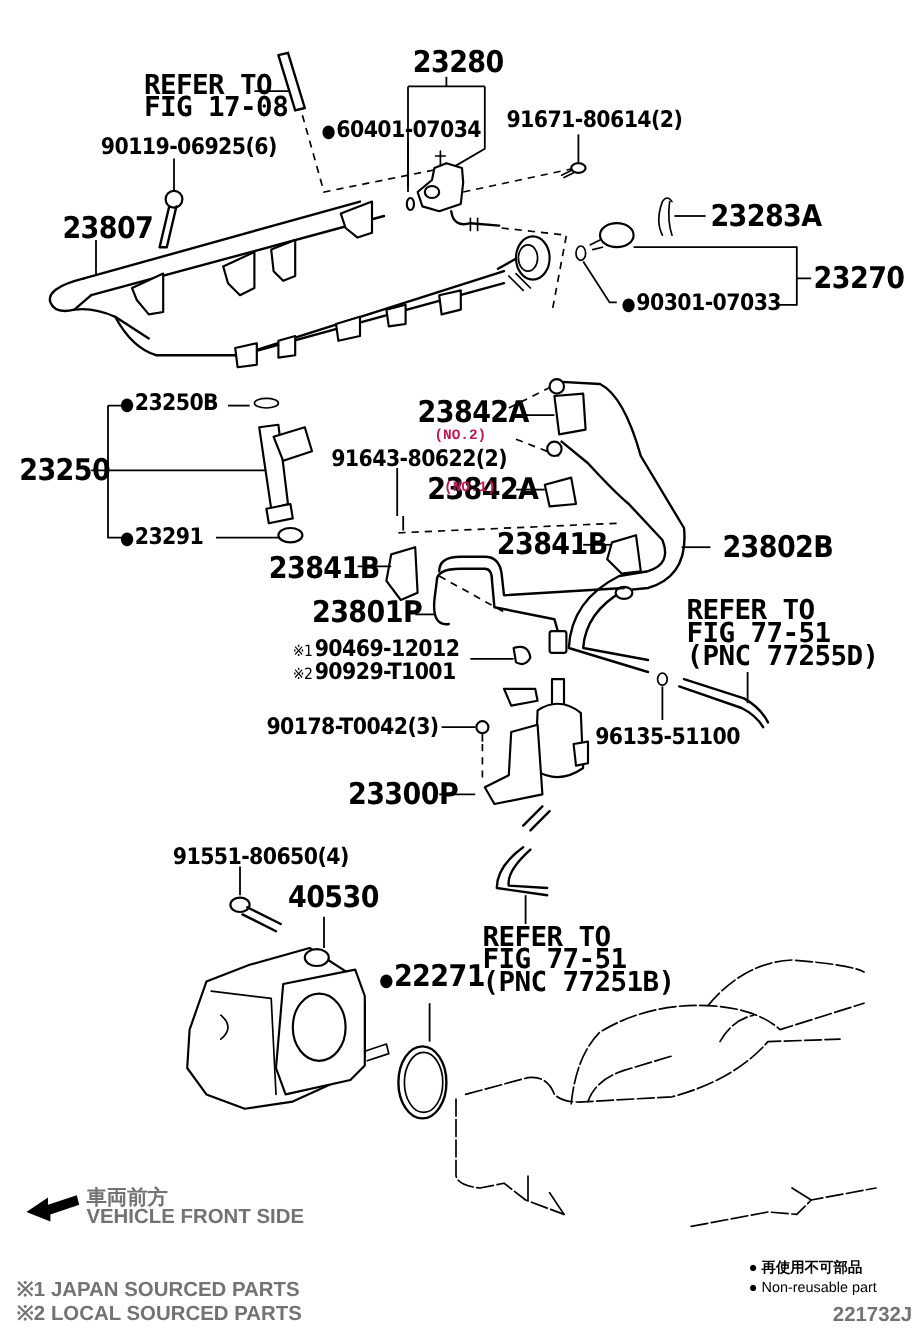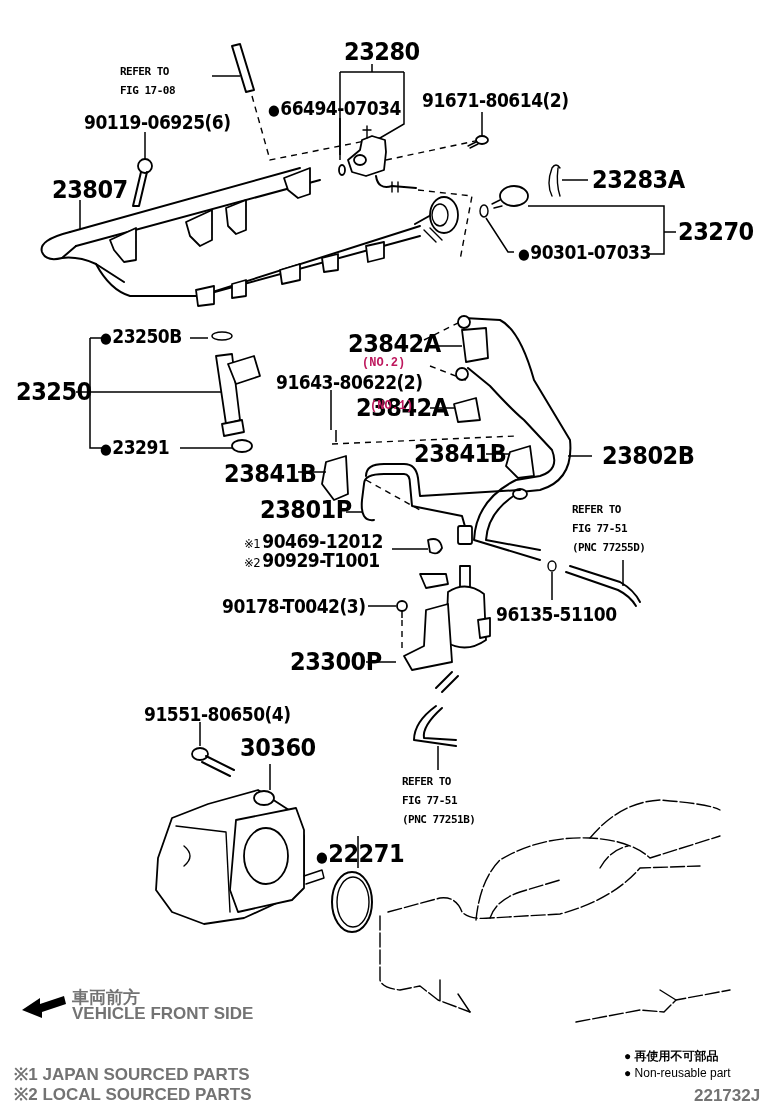--- a/index.html
+++ b/index.html
@@ -1,20 +1,20 @@
 <!DOCTYPE html>
 <html><head>
 <meta charset="utf-8">
 <style>
   html, body { margin:0; padding:0; background:#ffffff; }
   body { width:760px; height:1112px; position:relative; overflow:hidden; font-family:"DejaVu Sans", sans-serif; color:#000; }
   #art { position:absolute; left:0; top:0; width:760px; height:1112px; }
   .lbl { position:absolute; white-space:nowrap; font-family:"DejaVu Sans Condensed","DejaVu Sans", sans-serif; font-weight:bold; font-size:19px; line-height:20px; letter-spacing:-0.5px; color:#000; cursor:pointer; }
   .lbl.big { font-size:25px; }
-  .ref { position:absolute; white-space:pre; font-family:"DejaVu Sans Mono","Liberation Mono", monospace; font-weight:bold; font-size:11px; line-height:19px; letter-spacing:-0.5px; color:#000; }
+  .ref { position:absolute; white-space:pre; font-family:"DejaVu Sans Mono","Liberation Mono", monospace; font-weight:bold; font-size:23px; line-height:19px; letter-spacing:-0.5px; color:#000; }
   .sub { position:absolute; font-family:Liberation Mono, monospace; font-size:12px; font-weight:bold; color:#be185d; }
   .note { position:absolute; font-family:"Liberation Sans", sans-serif; font-size:17px; font-weight:bold; color:#737373; white-space:nowrap; }
   .small { position:absolute; font-family:"Liberation Sans", sans-serif; font-size:12px; color:#000; white-space:nowrap; }
   .dot::before { content:"●"; font-size:15px; margin-right:1px; }
   .mark { font-size:13px; font-weight:normal; margin-right:2px; }
   svg .s { fill:none; stroke:#000; stroke-width:2; stroke-linecap:round; stroke-linejoin:round; }
   svg .t { fill:none; stroke:#000; stroke-width:1.4; stroke-linecap:round; stroke-linejoin:round; }
   svg .d { fill:none; stroke:#000; stroke-width:1.4; stroke-dasharray:6 5; }
   svg .l { fill:none; stroke:#000; stroke-width:1.5; }
   svg .w { fill:#fff; stroke:#000; stroke-width:1.8; stroke-linejoin:round; }
@@ -201,21 +201,21 @@
 <div class="ref" style="left:120px;top:62px;">REFER TO
 FIG 17-08</div>
 <div class="ref" style="left:572px;top:500px;">REFER TO
 FIG 77-51
 (PNC 77255D)</div>
 <div class="ref" style="left:402px;top:772px;">REFER TO
 FIG 77-51
 (PNC 77251B)</div>
 
 <div class="lbl big" style="left:344px;top:42px;">23280</div>
-<div class="lbl dot" style="left:268px;top:98px;"><span>66494-07034</span></div>
+<div class="lbl dot" style="left:268px;top:98px;"><span>60401-07034</span></div>
 <div class="lbl" style="left:422px;top:90px;">91671-80614(2)</div>
 <div class="lbl" style="left:84px;top:112px;">90119-06925(6)</div>
 <div class="lbl big" style="left:52px;top:180px;">23807</div>
 <div class="lbl big" style="left:592px;top:170px;">23283A</div>
 <div class="lbl big" style="left:678px;top:222px;">23270</div>
 <div class="lbl dot" style="left:518px;top:242px;"><span>90301-07033</span></div>
 <div class="lbl dot" style="left:100px;top:326px;"><span>23250B</span></div>
 <div class="lbl big" style="left:16px;top:382px;">23250</div>
 <div class="lbl dot" style="left:100px;top:437px;"><span>23291</span></div>
 
@@ -230,22 +230,22 @@
 <div class="lbl big" style="left:602px;top:446px;">23802B</div>
 <div class="lbl big" style="left:260px;top:500px;text-align:right;">23801P</div>
 
 <div class="lbl" style="left:244px;top:531px;"><span class="mark">※1</span><span>90469-12012</span></div>
 <div class="lbl" style="left:244px;top:550px;"><span class="mark">※2</span><span>90929-T1001</span></div>
 
 <div class="lbl" style="left:222px;top:596px;">90178-T0042(3)</div>
 <div class="lbl" style="left:496px;top:604px;">96135-51100</div>
 <div class="lbl big" style="left:290px;top:652px;">23300P</div>
 <div class="lbl" style="left:144px;top:704px;">91551-80650(4)</div>
-<div class="lbl big" style="left:240px;top:738px;">30360</div>
-<div class="lbl dot big" style="left:316px;top:844px;"><span>22271</span></div>
+<div class="lbl big" style="left:240px;top:738px;">40530</div>
+<div class="lbl dot big" style="left:316px;top:804px;"><span>22271</span></div>
 
 <div class="note" style="left:72px;top:986px;">車両前方</div>
 <div class="note" style="left:72px;top:1004px;">VEHICLE FRONT SIDE</div>
 
 <div class="note" style="left:14px;top:1062px;"><span>※1</span> <span>JAPAN SOURCED PARTS</span></div>
 <div class="note" style="left:14px;top:1082px;"><span>※2</span> <span>LOCAL SOURCED PARTS</span></div>
 
 <div class="small" style="left:624px;top:1048px;font-weight:bold;"><span>●</span> <span>再使用不可部品</span></div>
 <div class="small" style="left:624px;top:1066px;"><span>●</span> <span>Non-reusable part</span></div>
 <div class="note" style="left:694px;top:1086px;">221732J</div>

